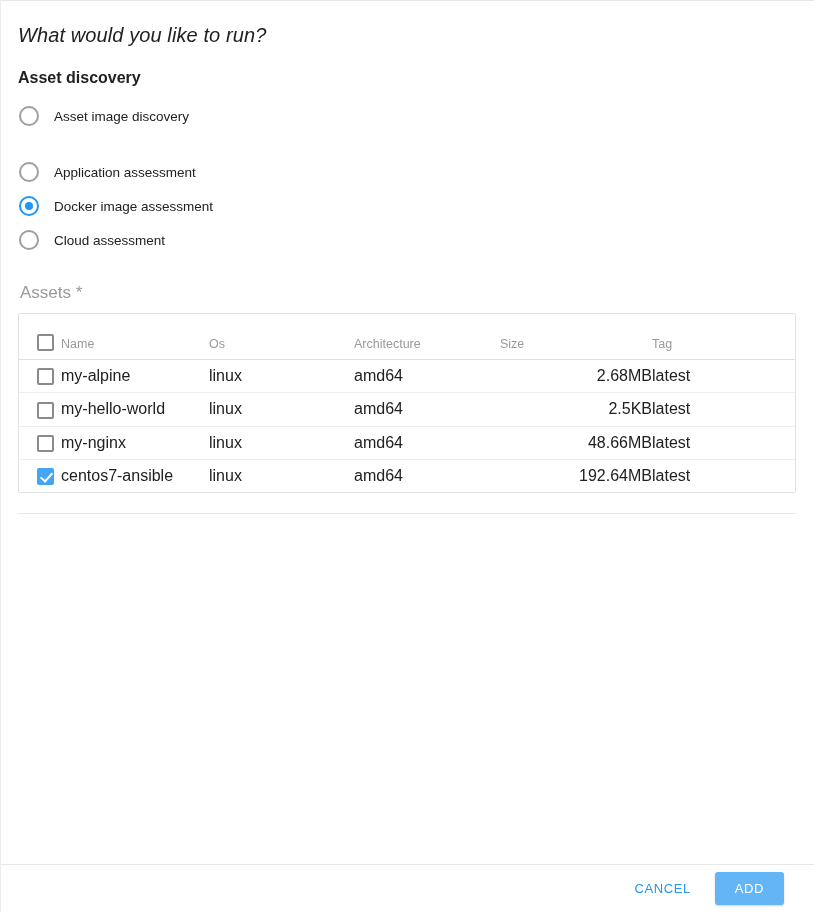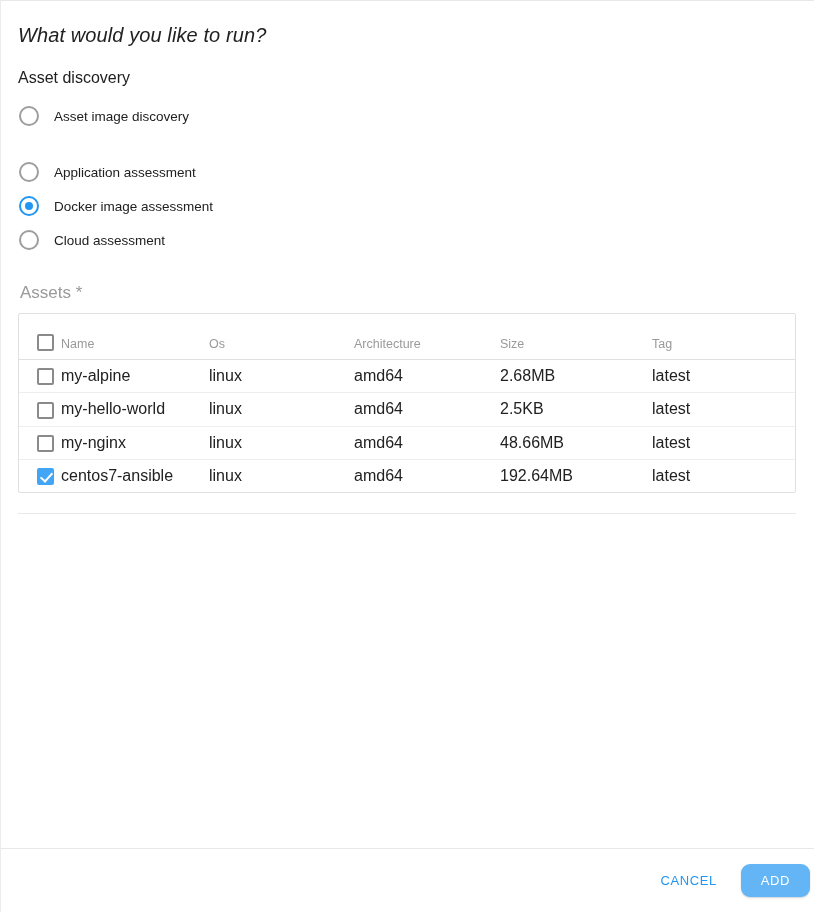--- a/index.html
+++ b/index.html
@@ -36,21 +36,21 @@
     line-height: 28px;
     font-weight: 400;
     color: #212121;
     margin: 4px 0 18px 0;
     letter-spacing: 0.1px;
     font-style: italic;
   }
   .section-title {
     font-size: 16px;
     line-height: 22px;
-    font-weight: 400;
+    font-weight: 700;
     color: #212121;
     margin: 0 0 10px 0;
   }
   .section + .section { margin-top: 22px; }
 
   .radio-row {
     display: flex;
     align-items: center;
     height: 34px;
     cursor: pointer;
@@ -113,21 +113,21 @@
     color: #212121;
     padding: 7px 0;
     border-bottom: 1px solid #eeeeee;
     vertical-align: middle;
   }
   table.assets tr:last-child td { border-bottom: none; }
   .col-check { width: 42px; padding-left: 18px !important; }
   .col-name { width: 148px; }
   .col-os { width: 145px; }
   .col-arch { width: 146px; }
-  .col-size { width: 152px; }
+  .col-size { width: 152px; text-align: right; }
   .col-tag { width: auto; }
 
   th.col-check { border-bottom: 1px solid #e0e0e0; }
   th.header-cell { border-bottom: 1px solid #e0e0e0; margin-left: 30px; }
 
   .cb {
     width: 17px;
     height: 17px;
     border: 2px solid #8a8a8a;
     border-radius: 2px;
@@ -156,44 +156,44 @@
   .spacer-divider {
     height: 1px;
     background: #e8e8e8;
     margin-top: 20px;
   }
   .lower-blank {
     flex: 1 1 auto;
     background: #ffffff;
   }
   .footer {
-    height: 64px;
+    height: 48px;
     border-top: 1px solid #e8e8e8;
     display: flex;
     align-items: center;
     justify-content: flex-end;
-    padding-right: 4px;
+    padding-right: 30px;
     gap: 14px;
     background: #fff;
   }
   .btn-text {
     background: none;
     border: none;
     color: #2196f3;
     font-size: 13px;
     font-family: "Liberation Sans", sans-serif;
     letter-spacing: 0.6px;
     padding: 8px 10px;
     cursor: pointer;
   }
   .btn-primary {
     background: #64b5f6;
     color: #ffffff;
     border: none;
-    border-radius: 9px;
+    border-radius: 3px;
     font-size: 13px;
     font-family: "Liberation Sans", sans-serif;
     letter-spacing: 0.6px;
     padding: 9px 20px;
     cursor: pointer;
     box-shadow: 0 1px 2px rgba(0,0,0,0.18);
   }
   .left-edge {
     position: absolute;
     left: 0; top: 0; bottom: 0;

